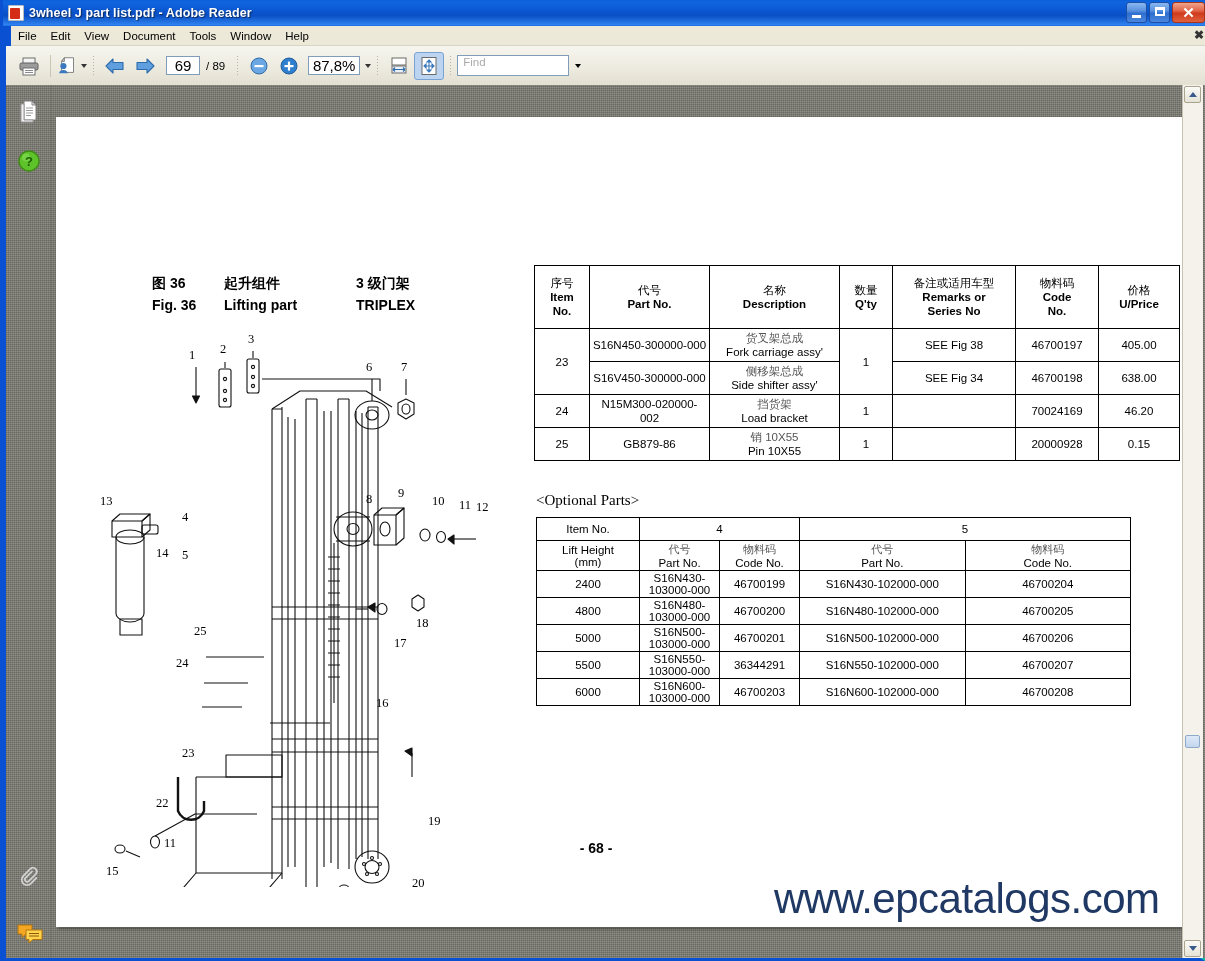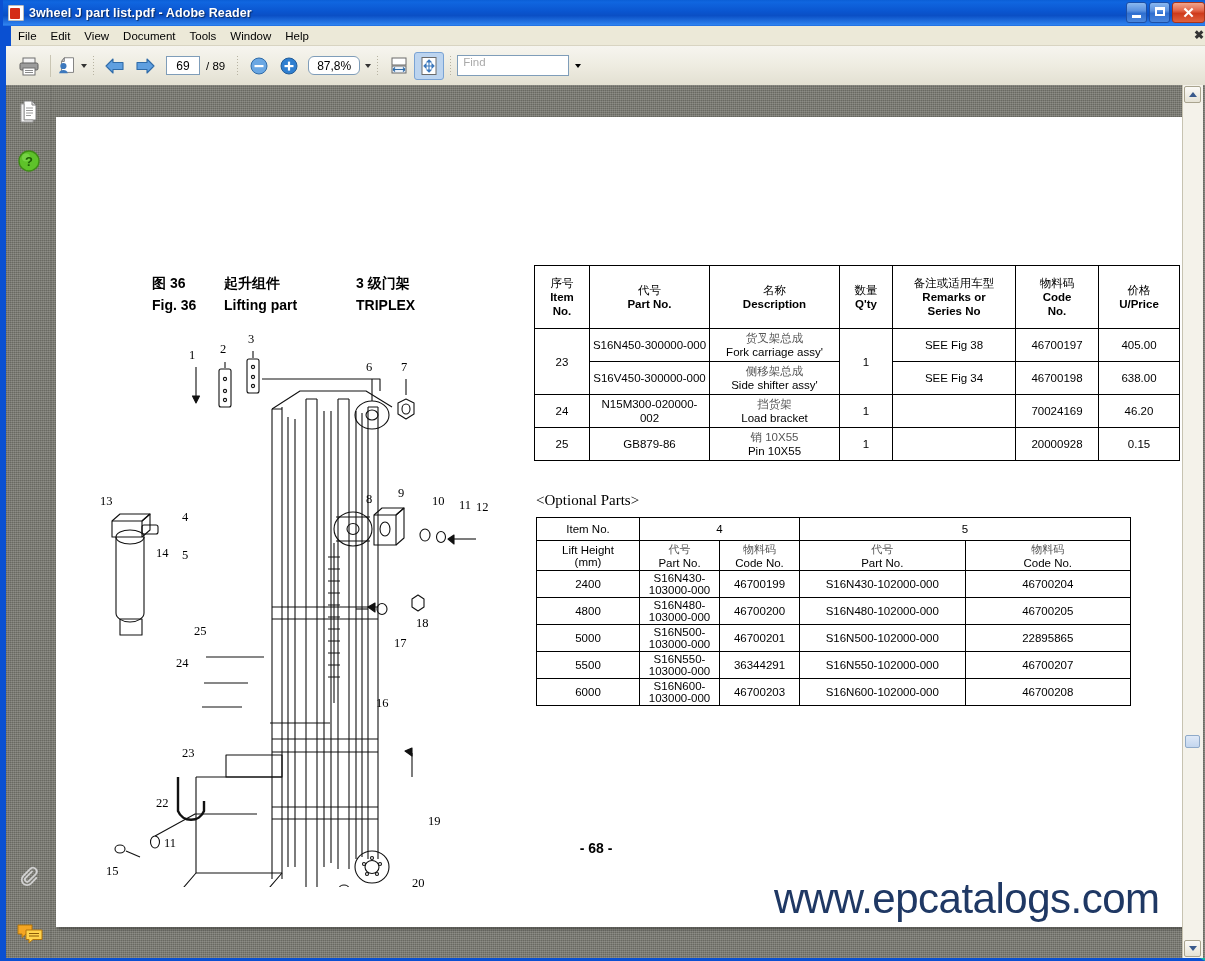--- a/index.html
+++ b/index.html
@@ -71,25 +71,25 @@
   }
   .tb-sep{width:1px;height:22px;background:#c9c5b3;margin:0 6px;}
   .tb-dots{width:3px;height:22px;margin:0 5px;
     background-image:radial-gradient(#b7b3a1 40%,transparent 41%);
     background-size:3px 3px;}
   .tbbtn{width:30px;height:28px;display:flex;align-items:center;justify-content:center;position:relative;}
   .tbbtn.active{background:#bcd4ef;border:1px solid #7aa3d4;border-radius:3px;box-sizing:border-box;}
   .caret{width:0;height:0;border-left:3.5px solid transparent;border-right:3.5px solid transparent;border-top:4px solid #333;margin-left:2px;}
   .pagebox,.zoombox{
     height:19px;border:1px solid #7f9db9;background:#fff;
-    font-size:12px;color:#000;display:flex;align-items:center;
+    font-size:15px;color:#000;display:flex;align-items:center;
     justify-content:flex-end;padding:0 4px;box-sizing:border-box;
   }
   .pagebox{width:34px;justify-content:center;}
-  .zoombox{width:52px;justify-content:center;border-radius:6px;}
+  .zoombox{width:52px;justify-content:center;}
   .pagetotal{font-size:11.5px;color:#000;margin:12px 6px;}
   .findbox{
     width:112px;height:21px;border:1px solid #7f9db9;background:#fff;
     font-size:11.5px;color:#aaa;display:flex;padding:0 5px;box-sizing:border-box;
   }
   
   #navstrip{
     position:absolute;left:3px;top:85px;width:45px;height:873px;
     background-color:#7a7a72;
     background-image:
@@ -592,21 +592,21 @@
             <td>S16N480-103000-000</td>
             <td>46700200</td>
             <td>S16N480-102000-000</td>
             <td>46700205</td>
           </tr>
           <tr>
             <td>5000</td>
             <td>S16N500-103000-000</td>
             <td>46700201</td>
             <td>S16N500-102000-000</td>
-            <td>22895865</td>
+            <td>46700206</td>
           </tr>
           <tr>
             <td>5500</td>
             <td>S16N550-103000-000</td>
             <td>36344291</td>
             <td>S16N550-102000-000</td>
             <td>46700207</td>
           </tr>
           <tr>
             <td>6000</td>

